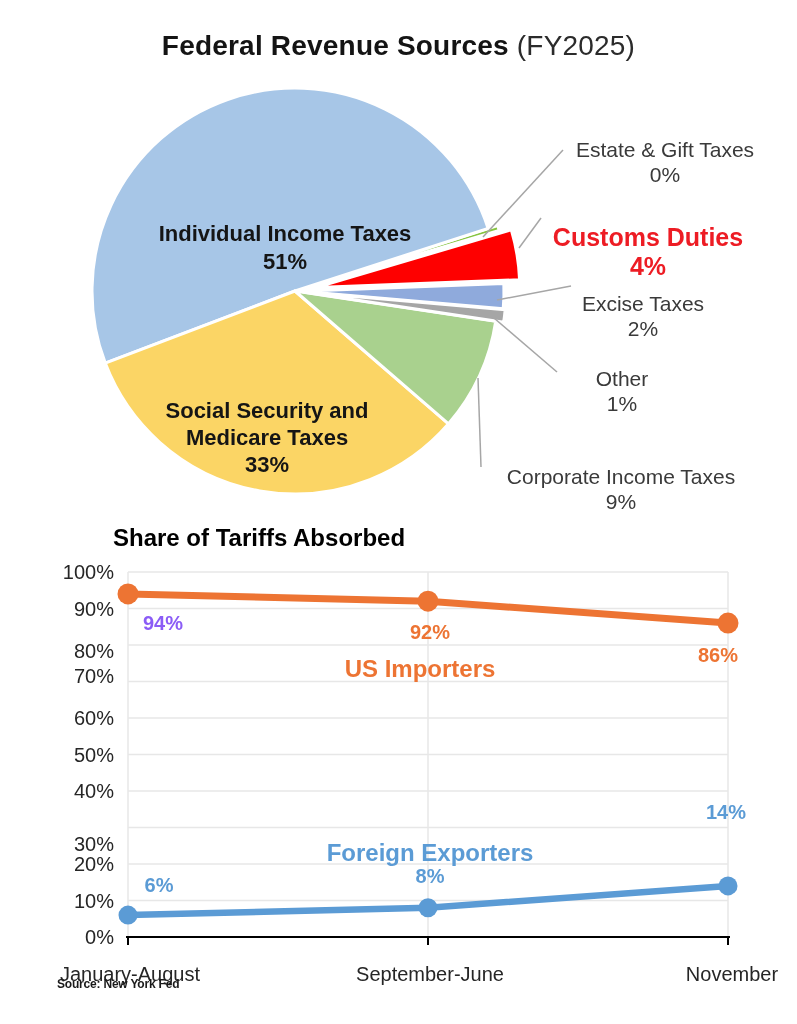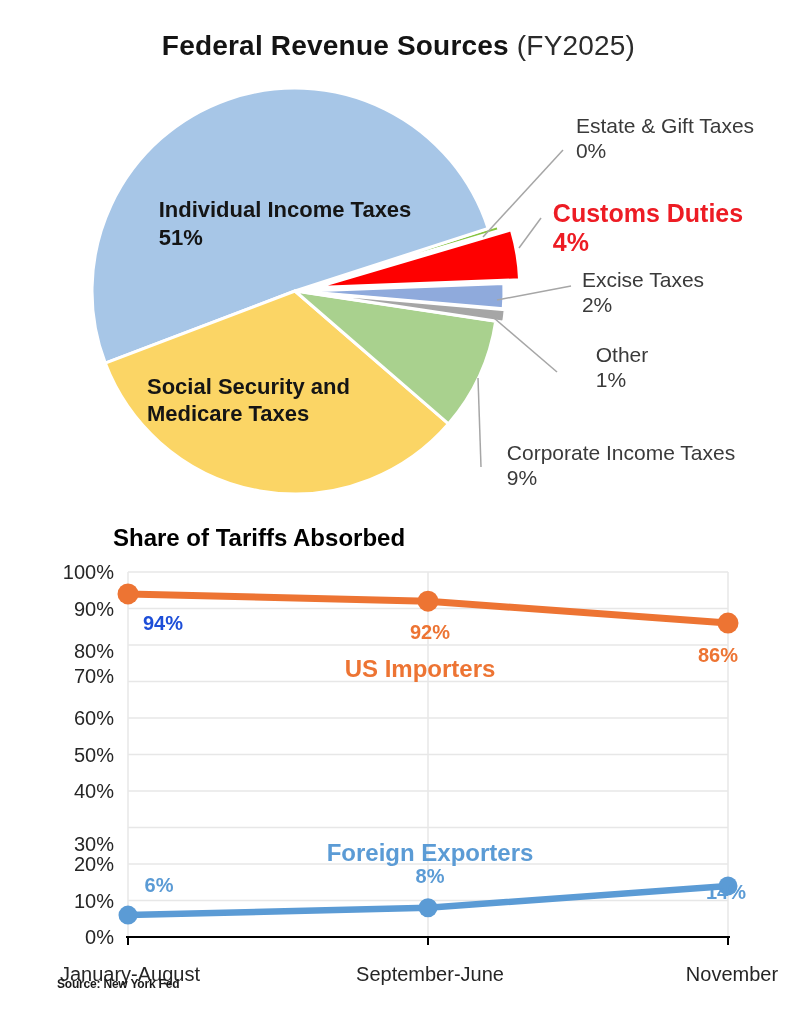--- a/index.html
+++ b/index.html
@@ -6,22 +6,22 @@
   #page{position:relative;width:797px;height:1024px;background:#fff;overflow:hidden;
         font-family:"Liberation Sans",sans-serif;color:#141414;}
   svg{position:absolute;left:0;top:0;}
   
   .main-title{position:absolute;left:0;top:30px;width:797px;text-align:center;
               font-size:28px;letter-spacing:.2px;color:#141414;}
   .main-title .b{font-weight:700;}
   .main-title .r{font-weight:400;color:#2b2b2b;}
   .chart2-title{position:absolute;left:113px;top:524px;font-size:24px;font-weight:700;color:#000000;}
   
-  .plabel{position:absolute;transform:translateX(-50%);text-align:left;
-          font-size:21px;line-height:25px;color:#3a3a3a;white-space:nowrap;}
+  .plabel{position:absolute;transform:translateX(-50%);text-align:center;
+          font-size:21px;line-height:25px;color:#3a3a3a;white-space:nowrap;margin-top:24px;}
   .plabel.inner{color:#151515;font-weight:700;font-size:22px;line-height:28px;}
   .plabel.customs{color:#ED1C24;font-weight:700;font-size:25px;line-height:29px;}
   .plabel.wrap{white-space:normal;width:240px;line-height:27px;}
   
   .ytick{position:absolute;width:70px;text-align:right;font-size:20px;color:#262626;}
   .xlabel{position:absolute;transform:translateX(-50%);font-size:20px;color:#262626;white-space:nowrap;}
   .dlabel{position:absolute;transform:translate(-50%,-50%);font-size:20px;font-weight:700;white-space:nowrap;}
   .slabel{position:absolute;transform:translate(-50%,-50%);font-size:24px;font-weight:700;white-space:nowrap;}
   .source{position:absolute;left:57px;top:977px;font-size:12px;font-weight:600;color:#1a1a1a;letter-spacing:-.2px;}
 </style>
@@ -50,20 +50,21 @@
   </svg>
 
   <div class="main-title"><span class="b">Federal Revenue Sources</span><span class="r"> (FY2025)</span></div>
 
   <div class="plabel inner" style="left:285px;top:196px;">
     <div>Individual Income Taxes</div>
     <div>51%</div>
   </div>
   <div class="plabel inner wrap" style="left:267px;top:373px;">
     <div>Social Security and Medicare Taxes</div>
+    <div>33%</div>
   </div>
 
   <div class="plabel" style="left:665px;top:113px;">
     <div>Estate &amp; Gift Taxes</div>
     <div>0%</div>
   </div>
   <div class="plabel customs" style="left:648px;top:199px;">
     <div>Customs Duties</div>
     <div>4%</div>
   </div>
@@ -123,25 +124,25 @@
       <div class="ytick" style="left: 44px; top: 780px;">40%</div>
       <div class="ytick" style="left: 44px; top: 743.5px;">50%</div>
       <div class="ytick" style="left: 44px; top: 707px;">60%</div>
       <div class="ytick" style="left: 44px; top: 665px;">70%</div>
       <div class="ytick" style="left: 44px; top: 634px; margin-top: 6px;">80%</div>
       <div class="ytick" style="left: 44px; top: 597.5px;">90%</div>
       <div class="ytick" style="left: 44px; top: 561px;">100%</div>
       <div class="xlabel" style="left: 130px; top: 963px;">January-August</div>
       <div class="xlabel" style="left: 430px; top: 963px;">September-June</div>
       <div class="xlabel" style="left: 732px; top: 963px;">November</div>
-      <div class="dlabel" style="color: #1d4ed8; left: 163px; top: 622.9px;">94%</div>
+      <div class="dlabel" style="color: #8b5cf6; left: 163px; top: 622.9px;">94%</div>
       <div class="dlabel" style="color: rgb(237, 116, 51); left: 430px; top: 632.2px;">92%</div>
       <div class="dlabel" style="color: rgb(237, 116, 51); left: 718px; top: 655.1px;">86%</div>
       <div class="dlabel" style="color: rgb(91, 155, 213); left: 159px; top: 885.1px;">6%</div>
       <div class="dlabel" style="color: rgb(91, 155, 213); left: 430px; top: 875.8px;">8%</div>
-      <div class="dlabel" style="color: rgb(91, 155, 213); left: 726px; top: 892px;">14%</div>
+      <div class="dlabel" style="color: rgb(91, 155, 213); left: 726px; top: 812px;">14%</div>
     </div>
 
   <div class="slabel" style="left:420px;top:669px;color:#ED7433;">US Importers</div>
   <div class="slabel" style="left:430px;top:853px;color:#5B9BD5;">Foreign Exporters</div>
 
   <div class="source">Source: New York Fed</div>
 </div>
 
 </body></html>

